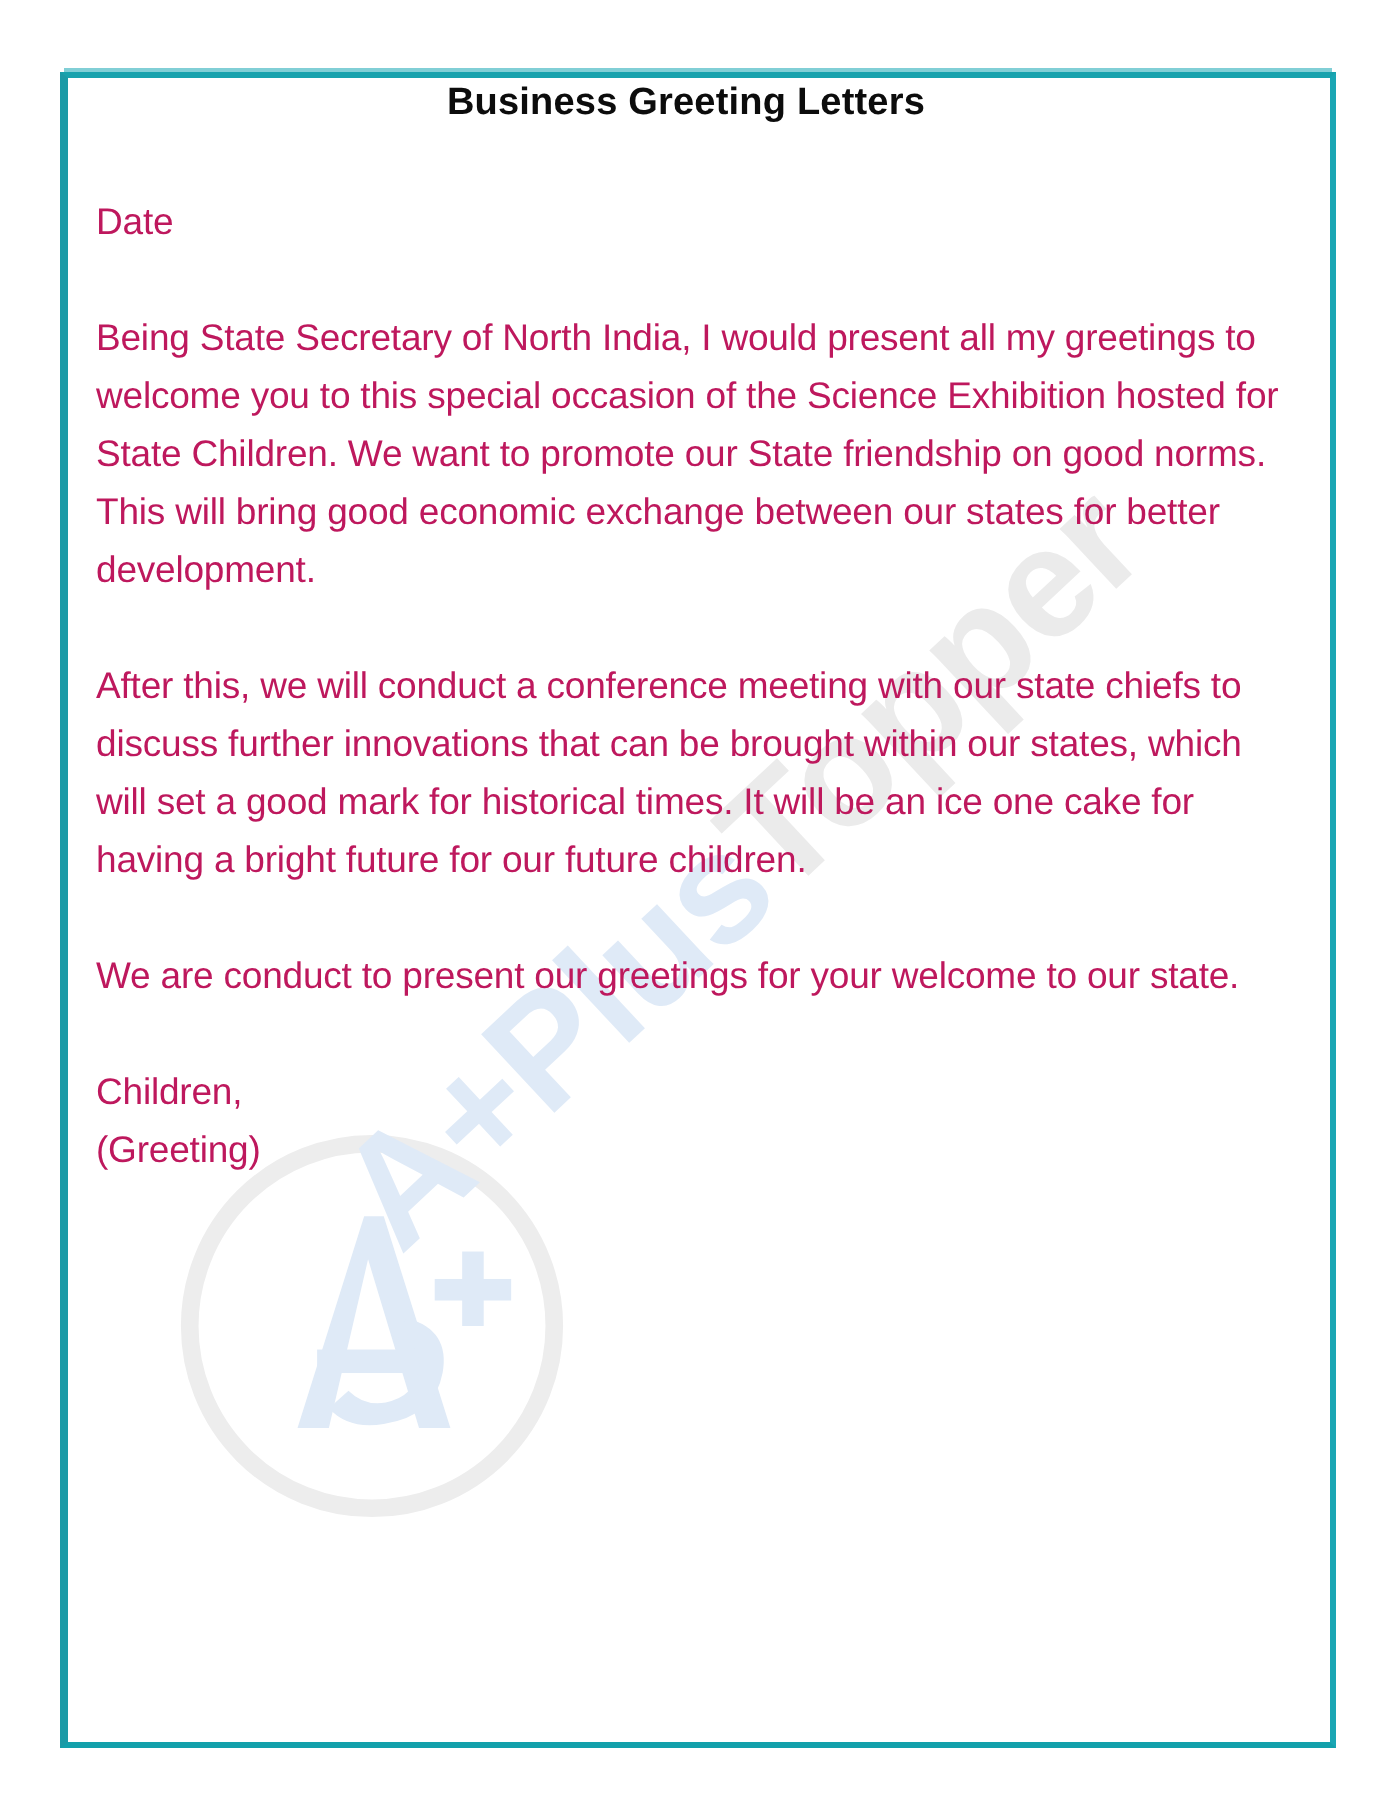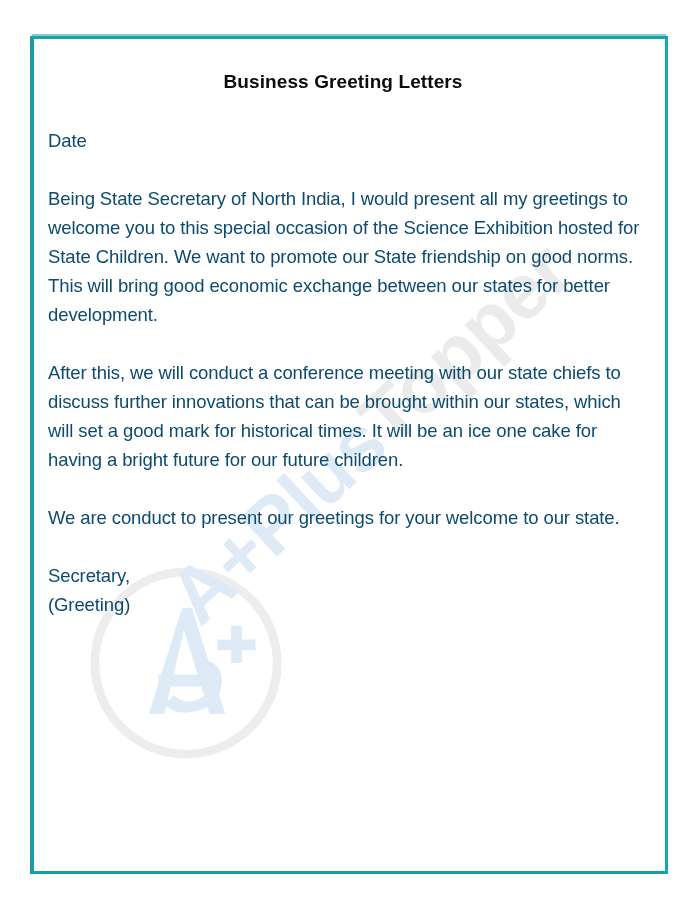--- a/index.html
+++ b/index.html
@@ -79,21 +79,21 @@
   }
   .fe-top    { left: 32px;  top: 34px;  width: 634px; height: 2px; }
   .fe-bottom { left: 32px;  top: 872px; width: 632px; height: 2px; }
   .fe-left   { left: 31px;  top: 38px;  width: 2px;   height: 834px; }
   .fe-right  { left: 665px; top: 38px;  width: 2px;   height: 834px; }
 
   
   .content {
     position: absolute;
     left: 48px;
-    top: 52px;
+    top: 22px;
     width: 600px;
     z-index: 3;
   }
 
   .doc-title {
     text-align: center;
     font-family: "Liberation Sans", sans-serif;
     font-weight: bold;
     font-size: 19px;
     color: #0c0c0c;
@@ -101,21 +101,21 @@
     padding-top: 19px;
     padding-right: 10px;
     letter-spacing: 0.1px;
   }
 
   .body-block {
     margin-top: 33px;
     font-family: "Liberation Sans", sans-serif;
     font-size: 18.5px;
     line-height: 29px;
-    color: #0c4a6e;
+    color: #be185d;
     letter-spacing: -0.1px;
   }
 
   .para {
     margin: 0 0 29px 0;
     max-width: 595px;
   }
   .para.tight { margin-bottom: 0; }
   .sig-line { margin: 0; }
 </style>
@@ -152,19 +152,19 @@
 
 
       <p class="para">Being State Secretary of North India, I would present all my greetings to welcome you to this special occasion of the Science Exhibition hosted for State Children. We want to promote our State friendship on good norms. This will bring good economic exchange between our states for better development.</p>
 
       <p class="para">After this, we will conduct a conference meeting with our state chiefs to discuss further innovations that can be brought within our states, which will set a good mark for historical times. It will be an ice one cake for having a bright future for our future children.</p>
 
 
       <p class="para">We are conduct to present our greetings for your welcome to our state.</p>
 
       <div class="para tight">
-        <p class="sig-line">Secretary,</p>
+        <p class="sig-line">Children,</p>
         <p class="sig-line">(Greeting)</p>
       </div>
 
     </div>
   </div>
 </div>
 
 </body></html>

